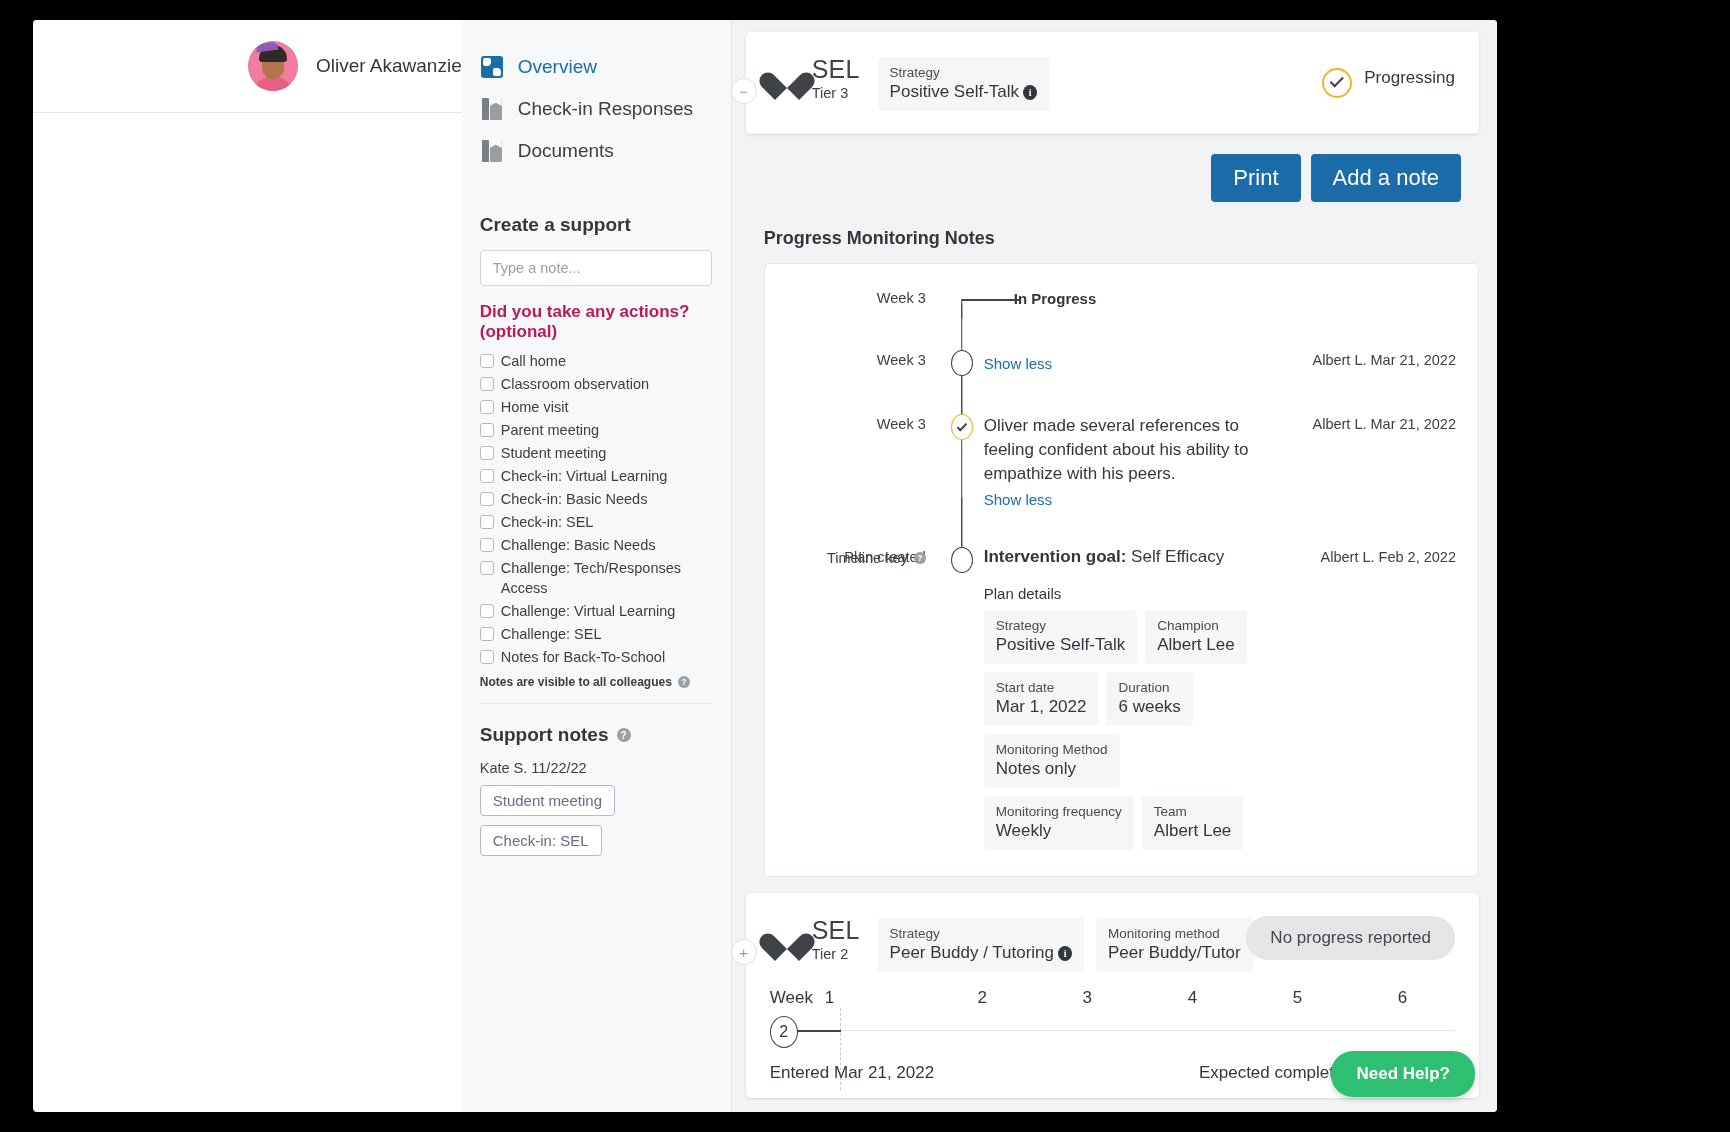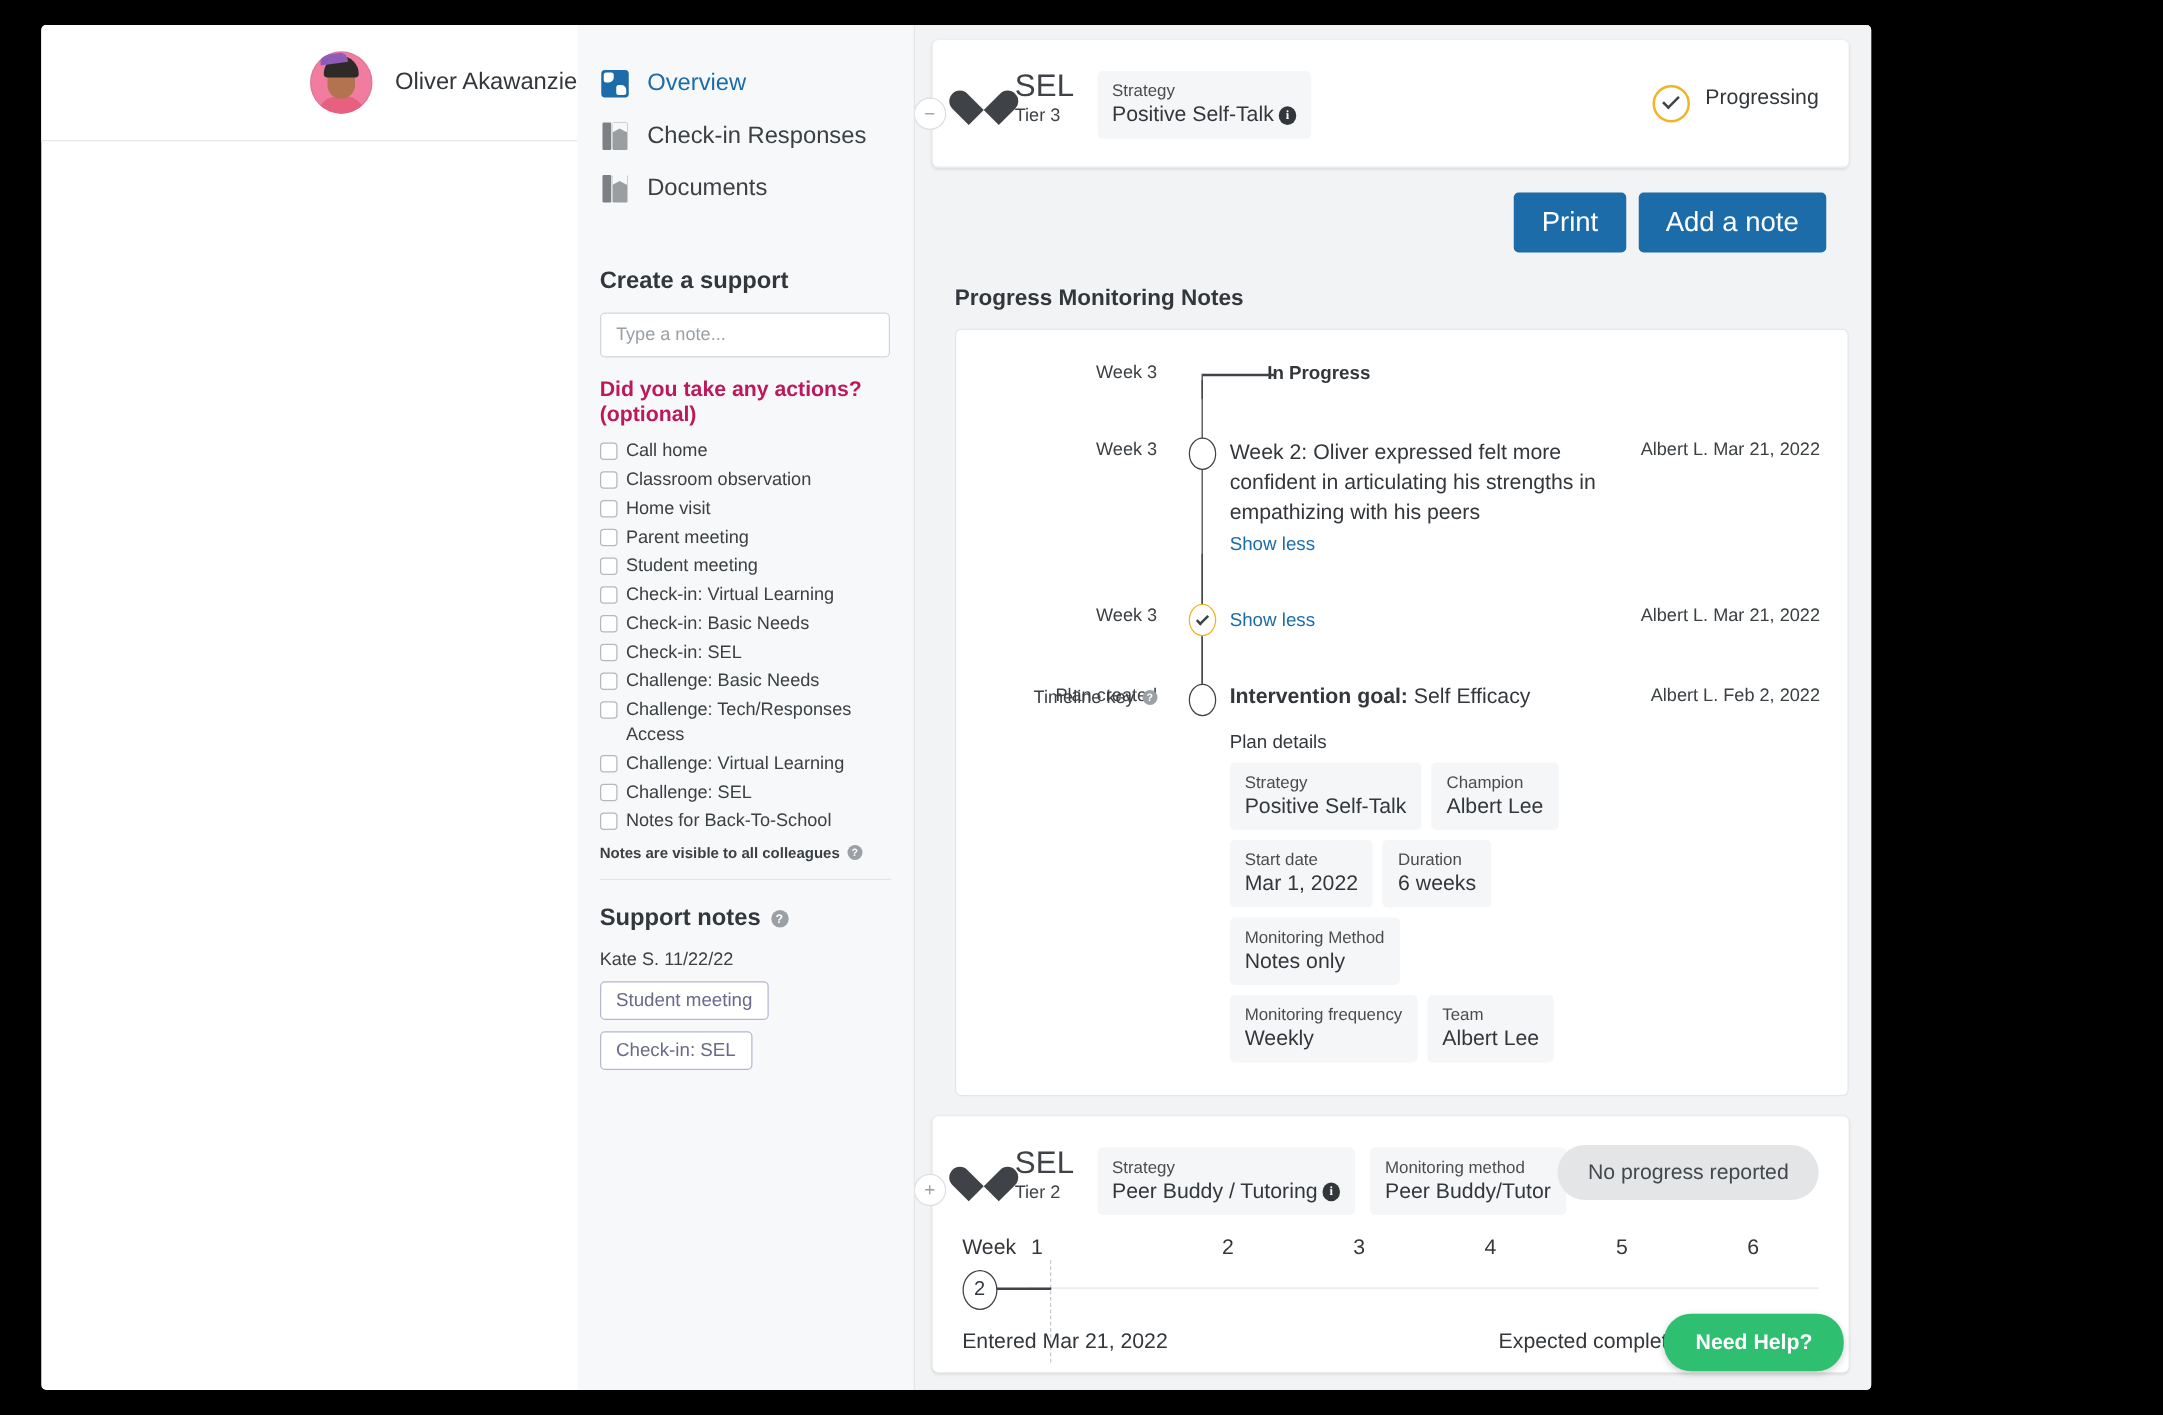--- a/index.html
+++ b/index.html
@@ -539,35 +539,35 @@
           <div class="tl-meta"></div>
         </div>
 
         <div class="tl-row" style="margin-top:43px;">
           <div class="tl-left" style="padding-top:2px;">Week 3</div>
           <div class="tl-spine">
             <span class="tl-line" style="top:-46px;bottom:-40px;"></span>
             <span class="tl-node"></span>
           </div>
           <div class="tl-content">
-            <div class="tl-note">Week 2: Oliver expressed felt more confident in articulating his strengths in empathizing with his peers</div>
             <span class="showless">Show less</span>
           </div>
           <div class="tl-meta">Albert L. Mar 21, 2022</div>
         </div>
 
         <div class="tl-row" style="margin-top:38px;">
           <div class="tl-left" style="padding-top:2px;">Week 3</div>
           <div class="tl-spine">
             <span class="tl-line" style="top:-40px;bottom:-52px;"></span>
             <span class="tl-node gold">
                 <span class="tick-sm"></span>
               </span>
           </div>
           <div class="tl-content">
+            <div class="tl-note">Oliver made several references to feeling confident about his ability to empathize with his peers.</div>
             <span class="showless">Show less</span>
           </div>
           <div class="tl-meta">Albert L. Mar 21, 2022</div>
         </div>
 
         <div class="tl-row" style="margin-top:38px;">
           <div class="tl-left" style="padding-top:2px;">Plan created</div>
           <div class="tl-spine">
             <span class="tl-line" style="top:-50px;height:50px;"></span>
             <span class="tl-node"></span>

